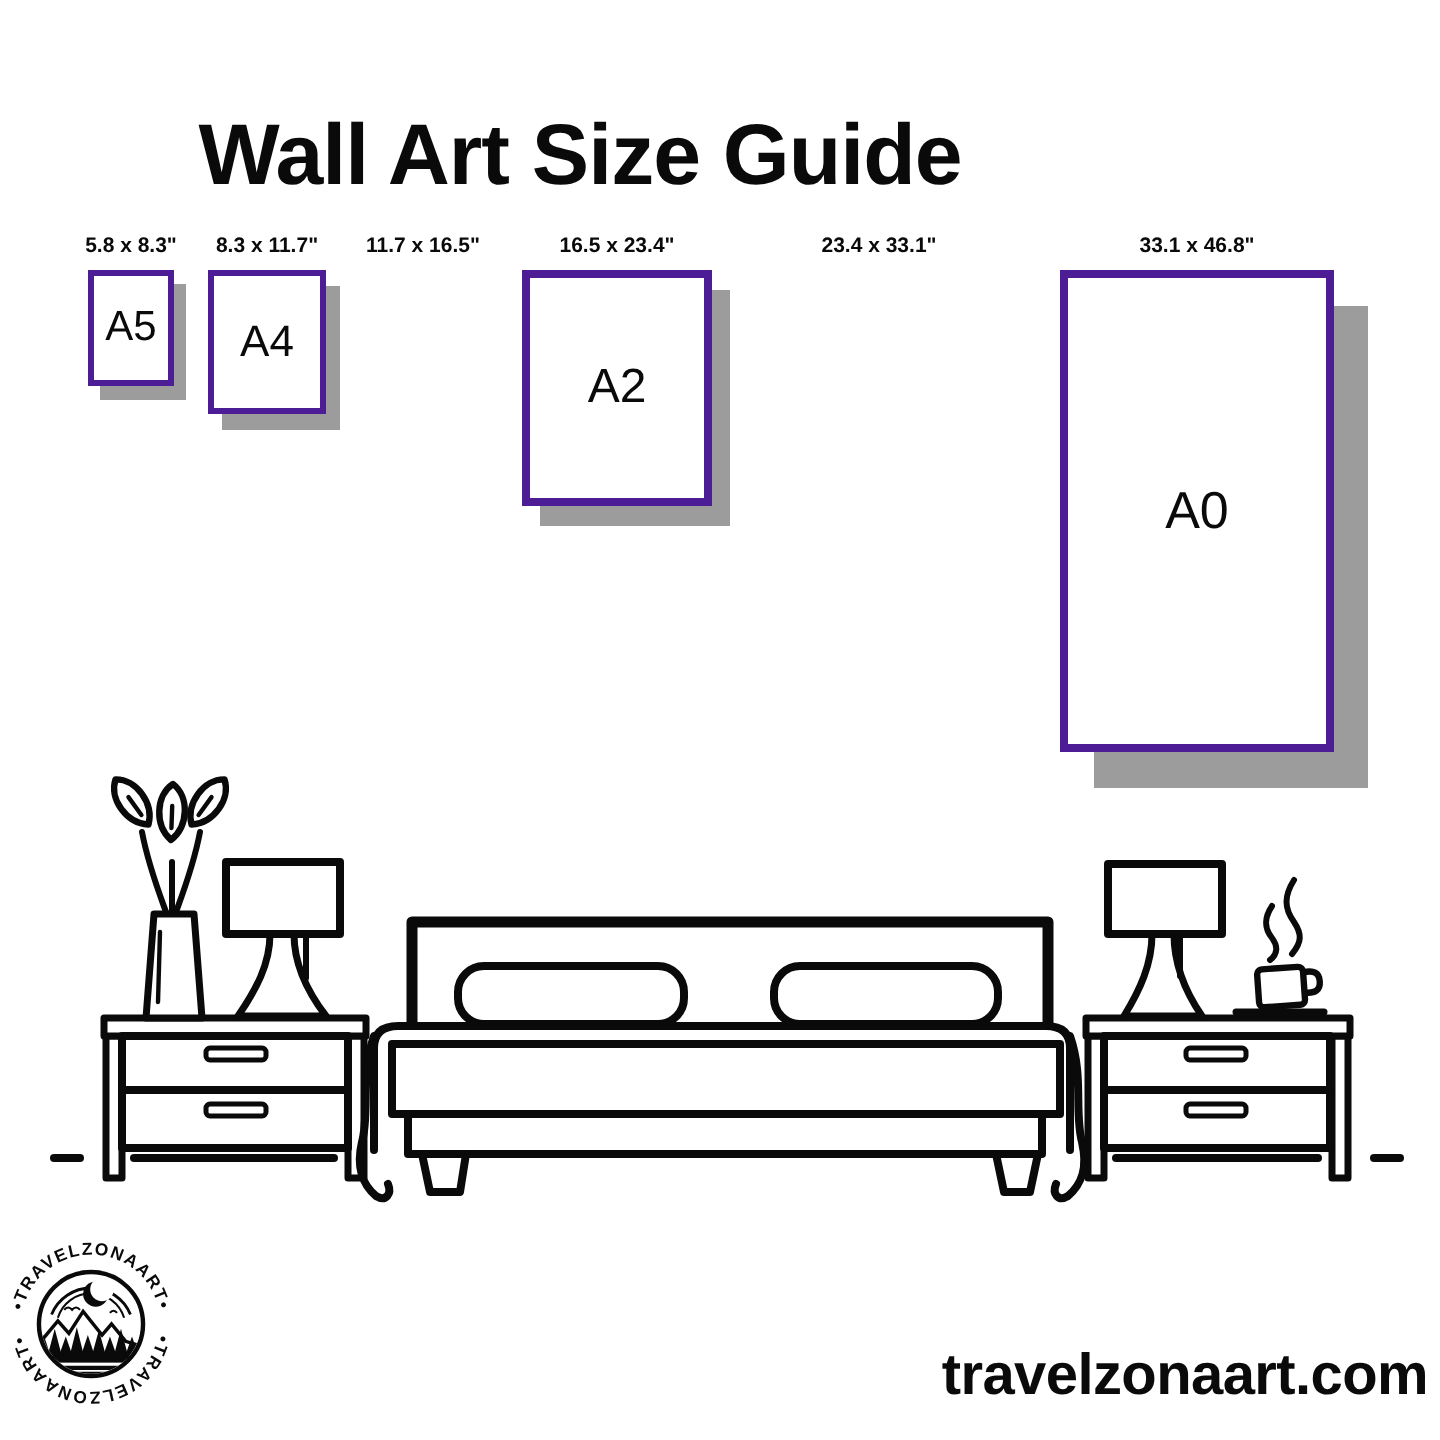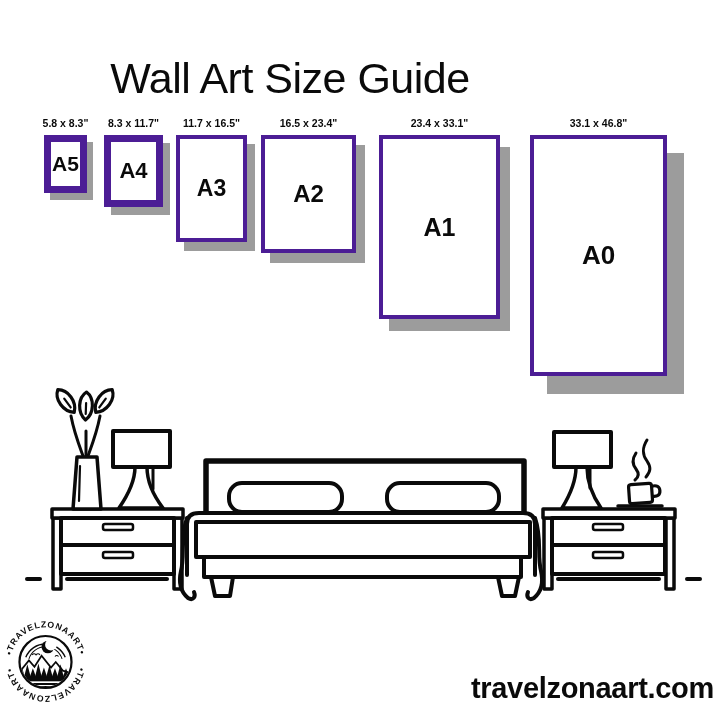--- a/index.html
+++ b/index.html
@@ -1,25 +1,25 @@
 <!DOCTYPE html>
 <html><head>
 <meta charset="utf-8">
 <style>
   html,body{margin:0;padding:0;background:#fff;}
   .canvas{position:relative;width:720px;height:720px;background:#fff;overflow:hidden;
           font-family:"Liberation Sans", sans-serif;color:#0a0a0a;}
   .title{position:absolute;top:27px;left:0;width:580px;text-align:center;
-         font-size:43px;font-weight:400;letter-spacing:-0.5px;line-height:1.05;}
+         font-size:43px;font-weight:700;letter-spacing:-0.5px;line-height:1.05;}
   
   .group{position:absolute;text-align:center;}
   .dim-label{font-size:10.5px;font-weight:700;letter-spacing:0px;height:13px;line-height:13px;white-space:nowrap;}
-  .frame{margin:5px auto 0;background:#fff;border:7px solid #4c1d95;
+  .frame{margin:5px auto 0;background:#fff;border:3px solid #4c1d95;
          display:flex;align-items:center;justify-content:center;
-         font-weight:700;box-sizing:border-box;}
+         font-weight:400;box-sizing:border-box;}
   #g-a5{left:14px;top:117px;width:103px;}
   #g-a4{left:73px;top:117px;width:121px;}
   #g-a3{left:146px;top:117px;width:131px;}
   #g-a2{left:231px;top:117px;width:155px;}
   #g-a1{left:349px;top:117px;width:181px;}
   #g-a0{left:492px;top:117px;width:213px;}
   #f-a5{width:43px;height:58px;font-size:21px;box-shadow:6px 7px 0 #9c9c9c;}
   #f-a4{width:59px;height:72px;font-size:22px;box-shadow:7px 8px 0 #9c9c9c;}
   #f-a3{width:71px;height:107px;font-size:23px;border-width:4px;box-shadow:8px 9px 0 #9c9c9c;}
   #f-a2{width:95px;height:118px;font-size:24px;border-width:4px;box-shadow:9px 10px 0 #9c9c9c;}
@@ -44,35 +44,29 @@
     </div>
   </div>
   <div class="group" id="g-a4">
     <div class="dim-label">8.3 x 11.7"</div>
     <div class="frame" id="f-a4">
       <span>A4</span>
     </div>
   </div>
   <div class="group" id="g-a3">
     <div class="dim-label">11.7 x 16.5"</div>
-    <div class="frame" id="f-a3">
-      <span>A3</span>
-    </div>
   </div>
   <div class="group" id="g-a2">
     <div class="dim-label">16.5 x 23.4"</div>
     <div class="frame" id="f-a2">
       <span>A2</span>
     </div>
   </div>
   <div class="group" id="g-a1">
     <div class="dim-label">23.4 x 33.1"</div>
-    <div class="frame" id="f-a1">
-      <span>A1</span>
-    </div>
   </div>
   <div class="group" id="g-a0">
     <div class="dim-label">33.1 x 46.8"</div>
     <div class="frame" id="f-a0">
       <span>A0</span>
     </div>
   </div>
 
   <svg class="scene" viewBox="0 0 720 720" fill="none" stroke="#0a0a0a" stroke-linecap="round" stroke-linejoin="round">
 

